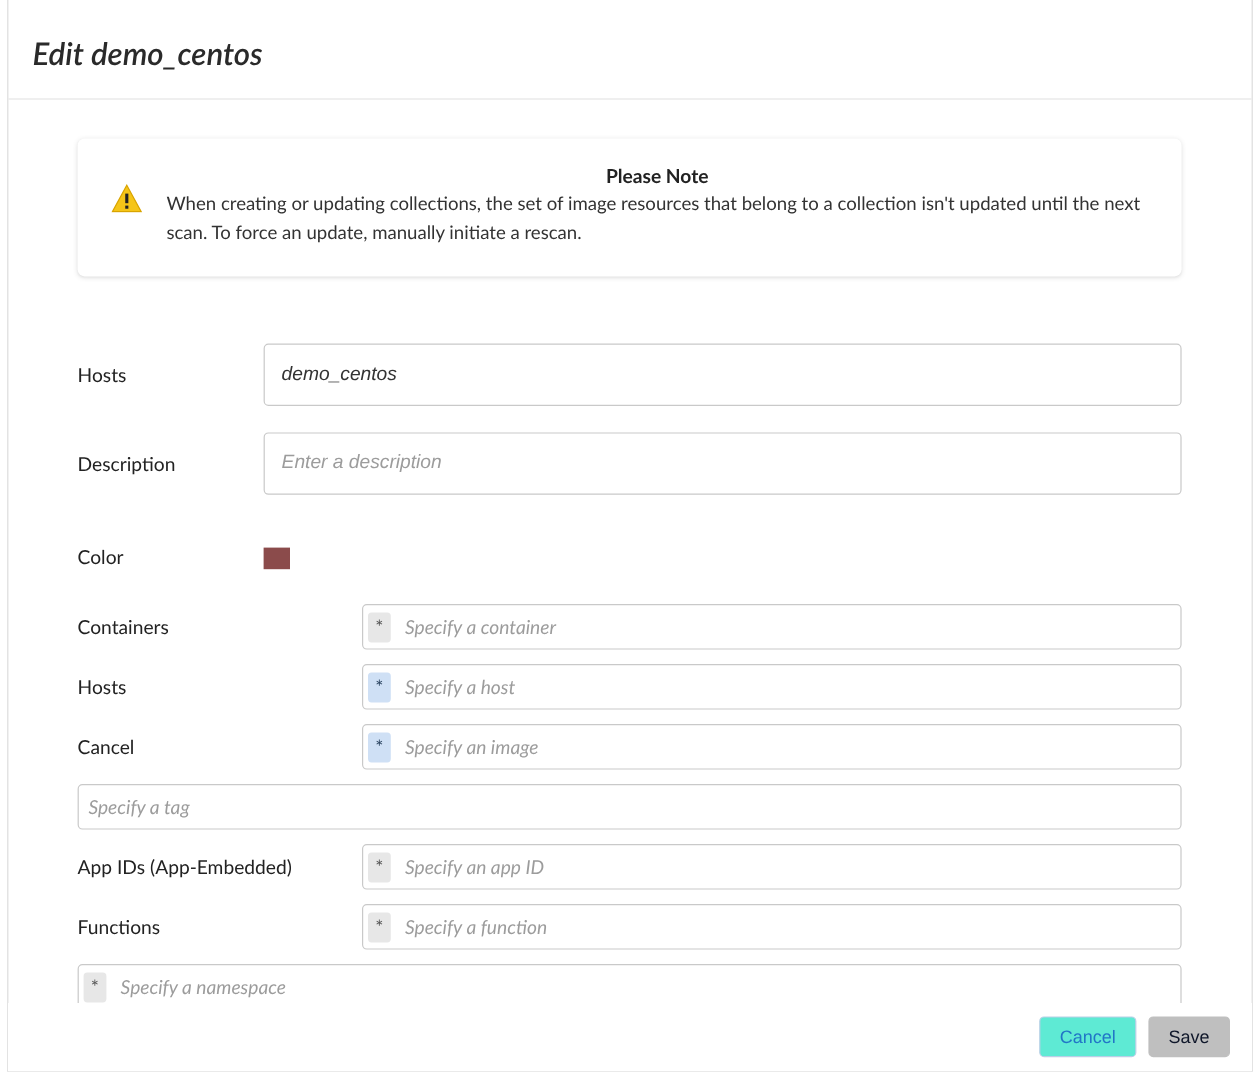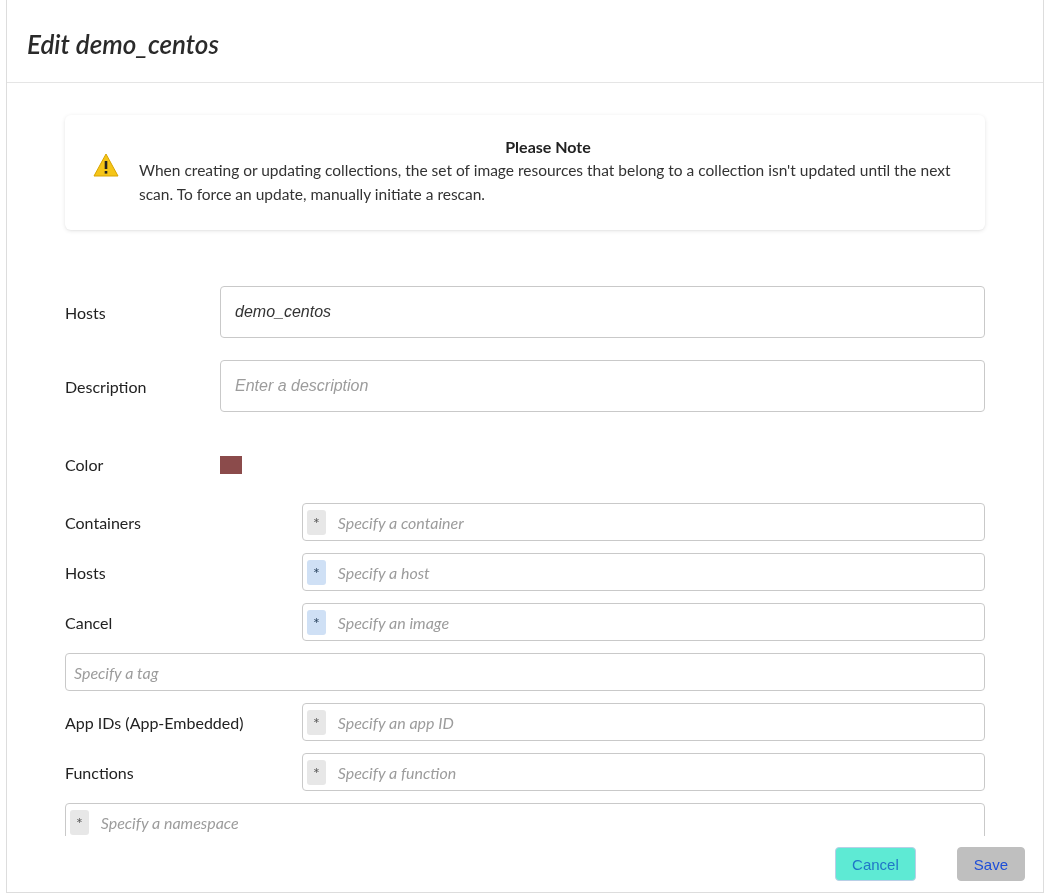--- a/index.html
+++ b/index.html
@@ -168,22 +168,21 @@
       align-items: center;
     }
     .btn-secondary {
       background: #5eead4;
       border-color: #b9cfe6;
       color: #2176c7;
     }
     .btn-primary {
       background: #bfbfbf;
       border-color: #bfbfbf;
-      color: #1d4ed8;
-      margin-left: 31px;
+      color: #0f172a;
     }
   </style>
 </head>
 <body>
 
 <div class="container">
 
   <div class="header">
     <h1>Edit demo_centos</h1>
   </div>

